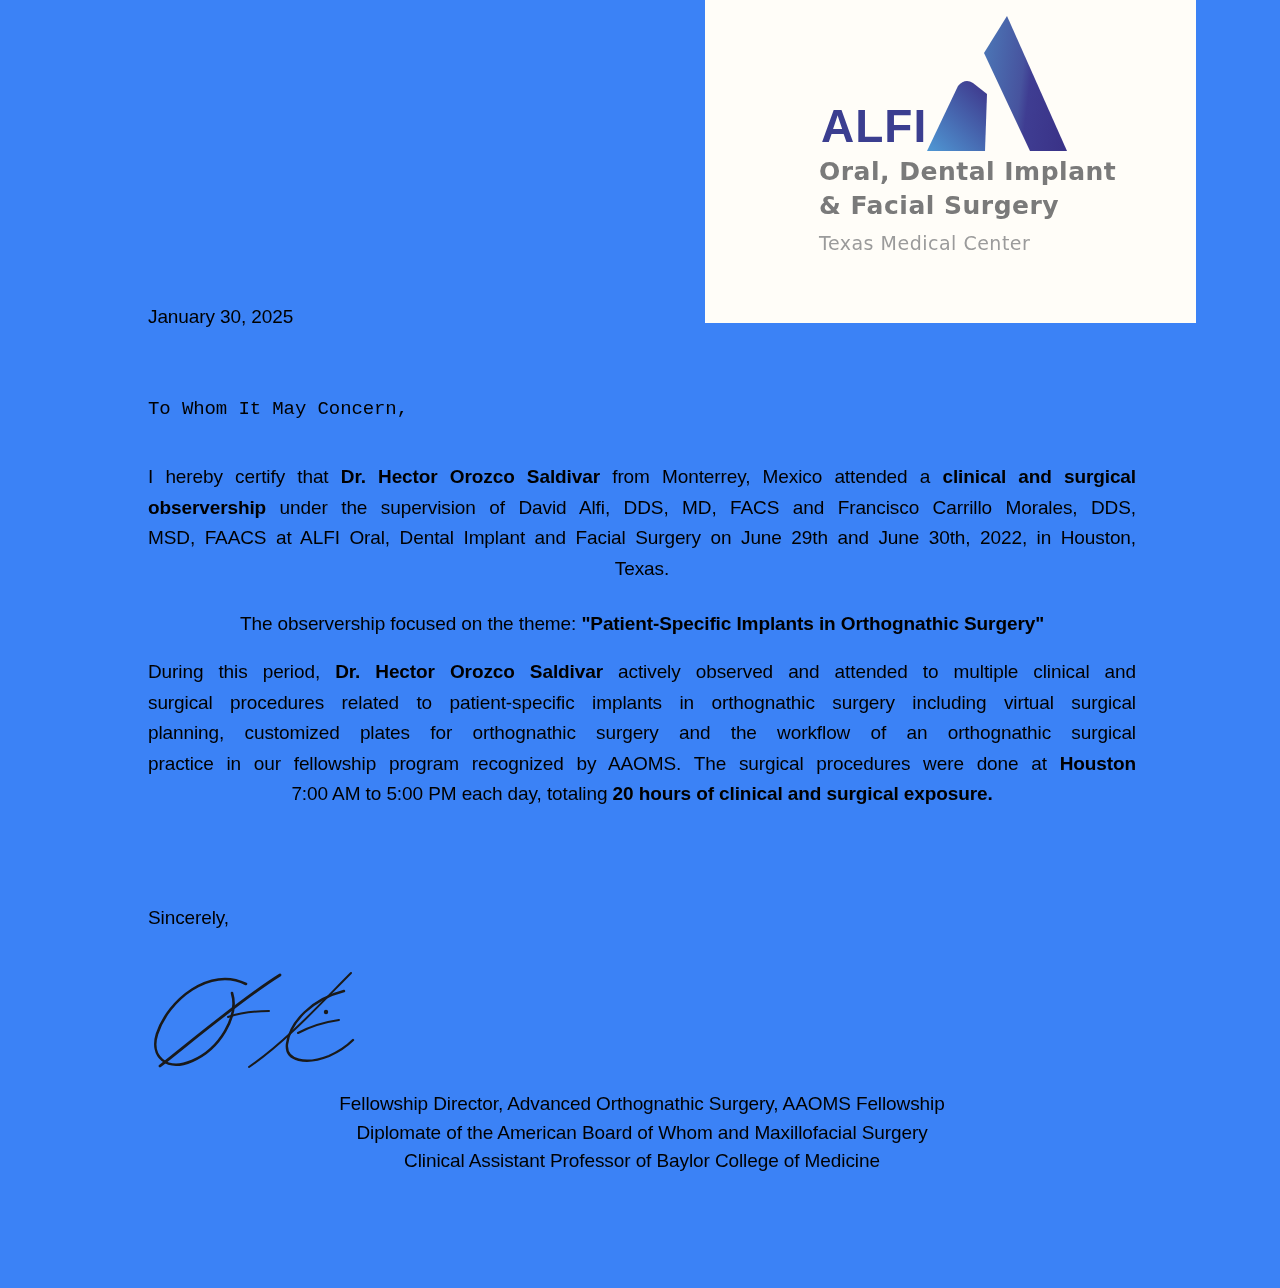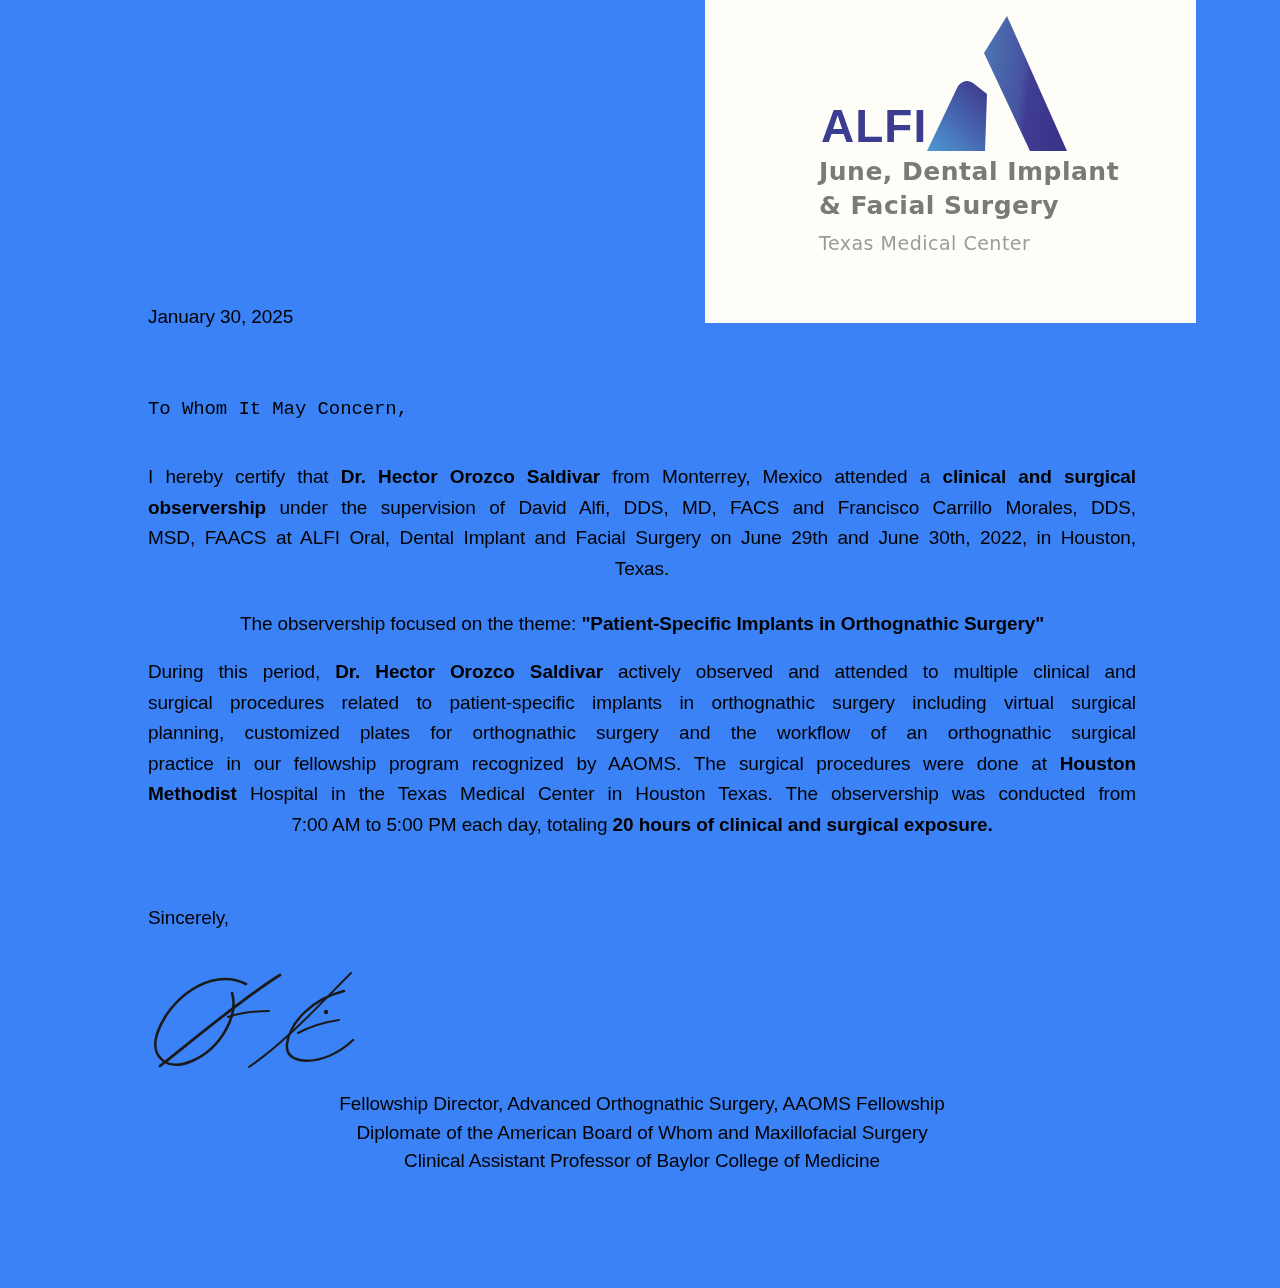--- a/index.html
+++ b/index.html
@@ -63,21 +63,21 @@
         </linearGradient>
         <linearGradient id="gSmall" x1="0" y1="1" x2="0.85" y2="0">
           <stop offset="0" stop-color="#4f98d4"></stop>
           <stop offset="1" stop-color="#3f3a8e"></stop>
         </linearGradient>
       </defs>
       <path d="M 82 1 L 142 136 L 105 136 L 59 38 Z" fill="url(#gBig)"></path>
       <path d="M 33 71 Q 40 63 48 68 L 62 79 L 60 136 L 2 136 Z" fill="url(#gSmall)"></path>
     </svg>
     <div id="brand-name" style="color:#3b3e90;">ALFI</div>
-    <div id="tagline-1" class="tagline" style="color:#7a7a7a;">June, Dental Implant</div>
+    <div id="tagline-1" class="tagline" style="color:#7a7a7a;">Oral, Dental Implant</div>
     <div id="tagline-2" class="tagline" style="color:#7a7a7a;">&amp; Facial Surgery</div>
     <div id="logo-subtitle" style="color:#9b9b9b;">Texas Medical Center</div>
   </div>
 
   <div id="date-line" class="blk">January 30, 2025</div>
 
   <div id="salutation-line" class="blk">To Whom It May Concern,</div>
 
   <div id="paragraph-1" class="blk">
     <div class="jline"><span>I hereby certify that </span><b>Dr. Hector Orozco Saldivar</b><span> from Monterrey, Mexico attended a </span><b>clinical and surgical</b></div>
@@ -86,21 +86,20 @@
     <div class="line"><span>Texas.</span></div>
   </div>
 
   <div id="theme-line" class="blk line"><span>The observership focused on the theme: </span><b>"Patient-Specific Implants in Orthognathic Surgery"</b></div>
 
   <div id="paragraph-2" class="blk">
     <div class="jline"><span>During this period, </span><b>Dr. Hector Orozco Saldivar</b><span> actively observed and attended to multiple clinical and</span></div>
     <div class="jline"><span>surgical procedures related to patient-specific implants in orthognathic surgery including virtual surgical</span></div>
     <div class="jline"><span>planning, customized plates for orthognathic surgery and the workflow of an orthognathic surgical</span></div>
     <div class="jline"><span>practice in our fellowship program recognized by AAOMS. The surgical procedures were done at </span><b>Houston</b></div>
-    <div class="jline"><b>Methodist</b><span> Hospital in the Texas Medical Center in Houston Texas. The observership was conducted from</span></div>
     <div class="line"><span>7:00 AM to 5:00 PM each day, totaling </span><b>20 hours of clinical and surgical exposure.</b></div>
   </div>
 
   <div id="closing-line" class="blk">Sincerely,</div>
 
   <svg id="signature-svg" viewBox="0 0 292 122" xmlns="http://www.w3.org/2000/svg" aria-hidden="true">
     <g fill="none" stroke="#1a1a1a" stroke-linecap="round">
 
       <path stroke-width="2.6" d="M 98 24 C 62 6, 20 40, 9 74 C 2 96, 18 112, 44 101 C 72 89, 91 56, 84 33"></path>
 

